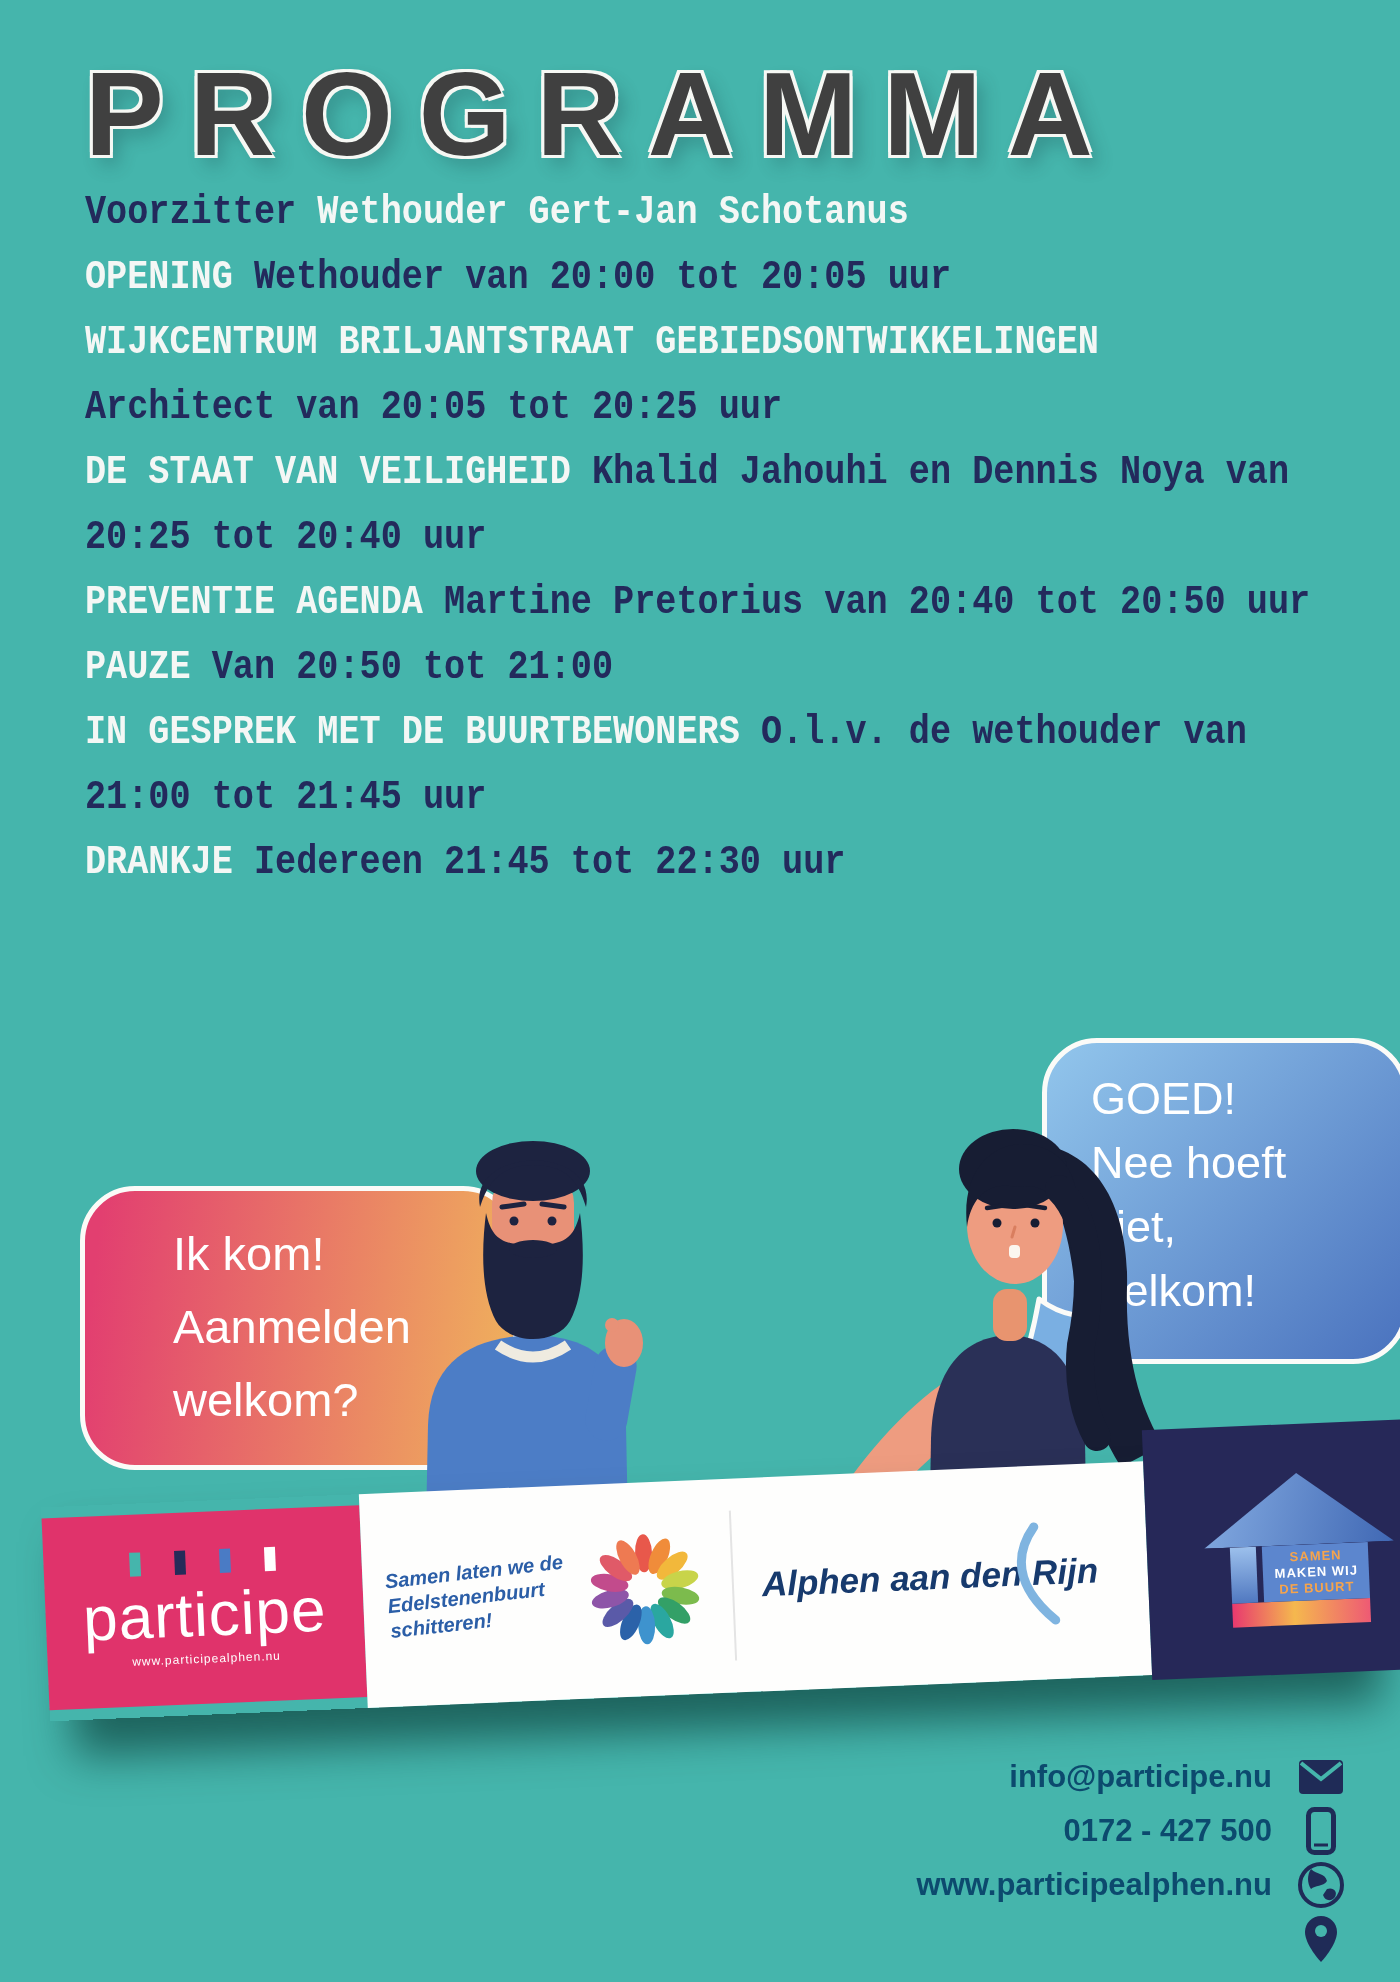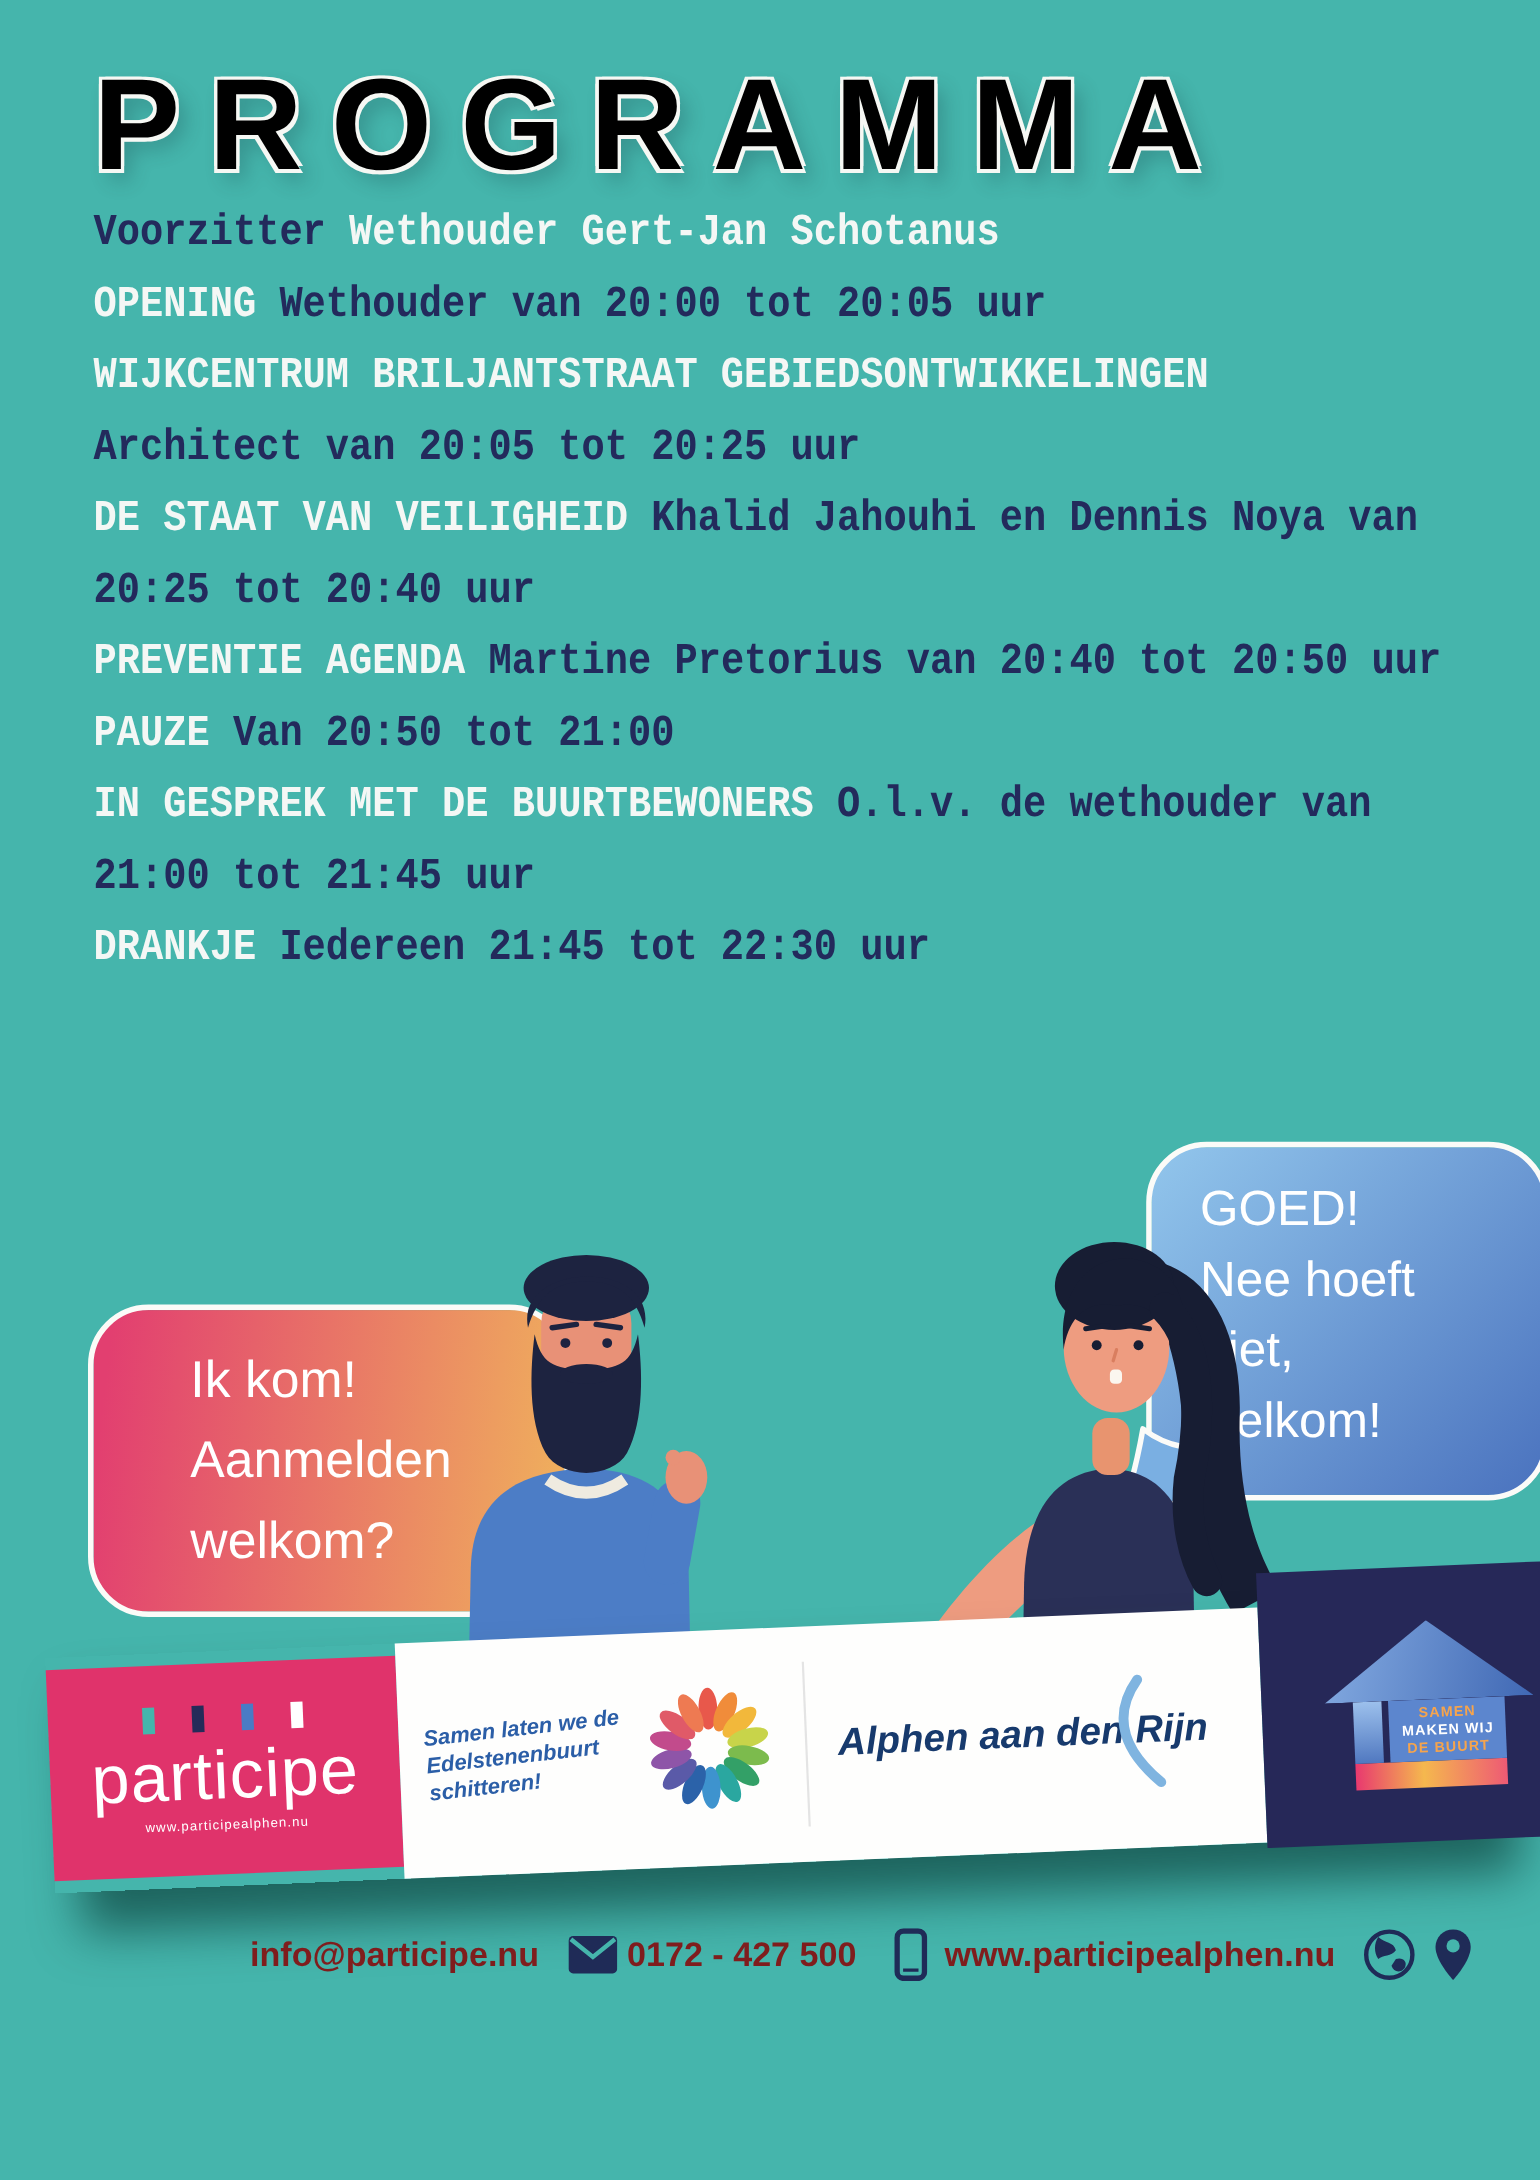--- a/index.html
+++ b/index.html
@@ -5,21 +5,21 @@
   html,body{margin:0;padding:0;background:#2e8a82;}
   .poster{
     position:relative; width:1400px; height:1982px; overflow:hidden;
     background:#45B5AC;
     font-family:"Liberation Sans", sans-serif;
   }
   
   .title{
     position:absolute; left:85px; top:46px;
     font-size:118px; font-weight:700; letter-spacing:26px;
-    color:#000000; white-space:nowrap;
+    color:#404040; white-space:nowrap;
     text-shadow:
       -3px -3px 0 #F6F8F4, 3px -3px 0 #F6F8F4, -3px 3px 0 #F6F8F4, 3px 3px 0 #F6F8F4,
       8px 10px 18px rgba(20,60,66,.30);
   }
   
   .program{position:absolute; left:85px; top:180px;font-family:Liberation Mono, monospace;}
   .prog-line{
     font-size:40px; font-weight:700; line-height:65px; white-space:nowrap;
     transform:scaleX(.88); transform-origin:left center;
   }
@@ -90,22 +90,22 @@
   }
   .hl-0{color:#F6A44C}.hl-1{color:#FFFFFF}.hl-2{color:#F6A44C}
   .house-bar{width:138px; height:24px; margin:0 auto;
     background:linear-gradient(90deg,#E8396F,#F5B84E 45%,#EE5A74);}
   
   .footer-left{position:absolute; left:62px; top:1782px; z-index:6;}
   .f-row{display:flex; align-items:center; gap:38px; height:52px; margin-bottom:20px;
          color:#F2F6F4; font-size:31px; font-weight:700;}
   .footer-right{
     position:absolute; right:52px; top:1752px; z-index:6;
-    display:flex; flex-direction:row; align-items:flex-end; gap:4px;
-    color:#7f1d1d; font-size:31px; font-weight:700;
+    display:flex; flex-direction:column; align-items:flex-end; gap:4px;
+    color:#0c4a6e; font-size:31px; font-weight:700;
   }
   .fr-row{display:flex; align-items:center; gap:22px; height:50px;}
   .icon-cell{width:54px; display:flex; justify-content:center;}
 </style>
 </head>
 <body>
 
 <div class="poster">
 
   <div class="title">PROGRAMMA</div>

